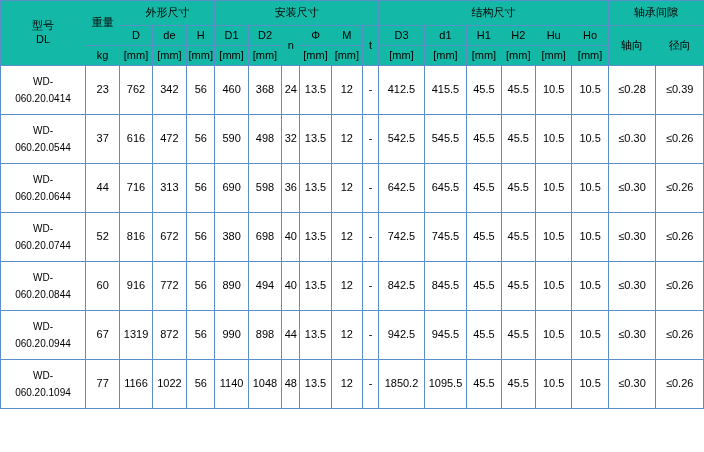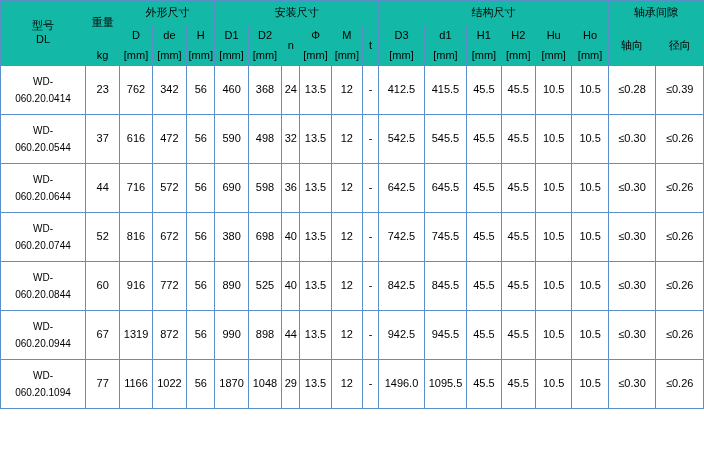--- a/index.html
+++ b/index.html
@@ -191,21 +191,21 @@
       <td>10.5</td>
       <td>10.5</td>
       <td>≤0.30</td>
       <td>≤0.26</td>
     </tr>
     <tr>
       <td class="model">WD-
 060.20.0644</td>
       <td>44</td>
       <td>716</td>
-      <td>572</td>
+      <td>313</td>
       <td>56</td>
       <td>690</td>
       <td>598</td>
       <td>36</td>
       <td>13.5</td>
       <td>12</td>
       <td>-</td>
       <td>642.5</td>
       <td>645.5</td>
       <td>45.5</td>
@@ -238,21 +238,21 @@
       <td>≤0.26</td>
     </tr>
     <tr>
       <td class="model">WD-
 060.20.0844</td>
       <td>60</td>
       <td>916</td>
       <td>772</td>
       <td>56</td>
       <td>890</td>
-      <td>525</td>
+      <td>494</td>
       <td>40</td>
       <td>13.5</td>
       <td>12</td>
       <td>-</td>
       <td>842.5</td>
       <td>845.5</td>
       <td>45.5</td>
       <td>45.5</td>
       <td>10.5</td>
       <td>10.5</td>
@@ -281,27 +281,27 @@
       <td>≤0.30</td>
       <td>≤0.26</td>
     </tr>
     <tr>
       <td class="model">WD-
 060.20.1094</td>
       <td>77</td>
       <td>1166</td>
       <td>1022</td>
       <td>56</td>
-      <td>1870</td>
+      <td>1140</td>
       <td>1048</td>
-      <td>29</td>
-      <td>13.5</td>
-      <td>12</td>
-      <td>-</td>
-      <td>1496.0</td>
+      <td>48</td>
+      <td>13.5</td>
+      <td>12</td>
+      <td>-</td>
+      <td>1850.2</td>
       <td>1095.5</td>
       <td>45.5</td>
       <td>45.5</td>
       <td>10.5</td>
       <td>10.5</td>
       <td>≤0.30</td>
       <td>≤0.26</td>
     </tr>
   </tbody>
 </table>

